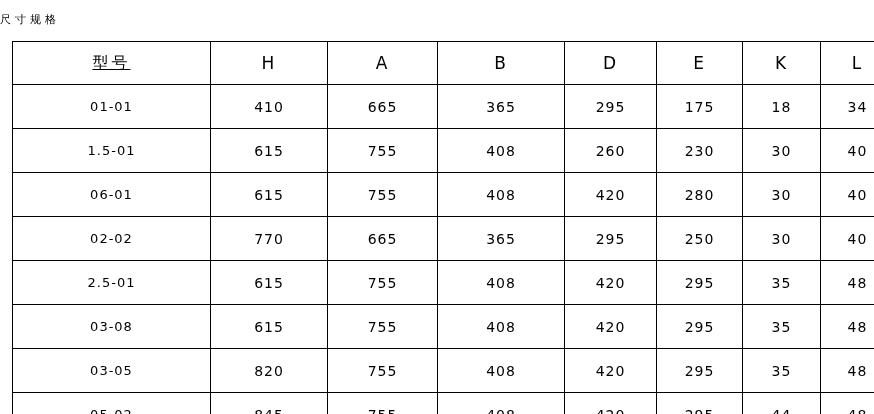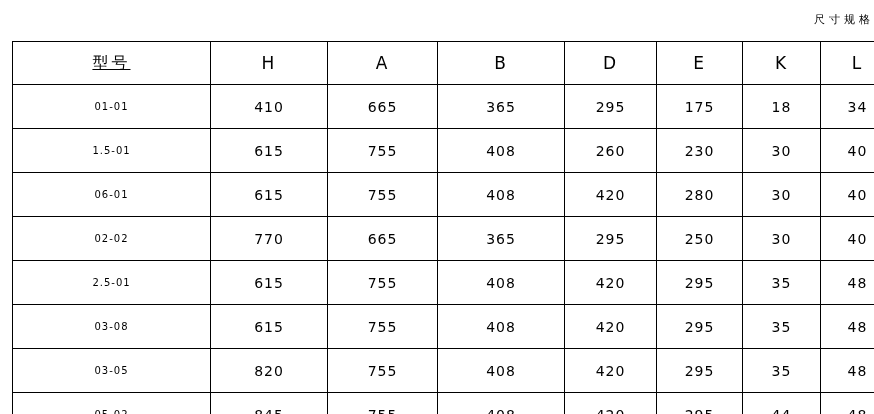--- a/index.html
+++ b/index.html
@@ -13,21 +13,21 @@
     font-family: "DejaVu Sans", sans-serif;
     color: #000000;
     position: relative;
     overflow: hidden;
   }
   .page-caption {
     position: absolute;
     top: 12px;
     left: 0;
     width: 874px;
-    text-align: right;
+    text-align: left;
     font-size: 11px;
     letter-spacing: 4px;
     color: #000000;
   }
   .table-wrap {
     position: absolute;
     left: 12px;
     top: 41px;
     width: 842px;
   }
@@ -53,21 +53,21 @@
     font-size: 16px;
     letter-spacing: 3px;
     text-decoration: underline;
   }
   table.spec tbody td {
     height: 41px;
     font-size: 14px;
     letter-spacing: 1px;
   }
   table.spec tbody td.model-cell {
-    font-size: 10px;
+    font-size: 13px;
     letter-spacing: 1px;
   }
   col.c-model { width: 198px; }
   col.c-h { width: 117px; }
   col.c-a { width: 110px; }
   col.c-b { width: 127px; }
   col.c-d { width: 92px; }
   col.c-e { width: 86px; }
   col.c-k { width: 78px; }
   col.c-l { width: 74px; }

